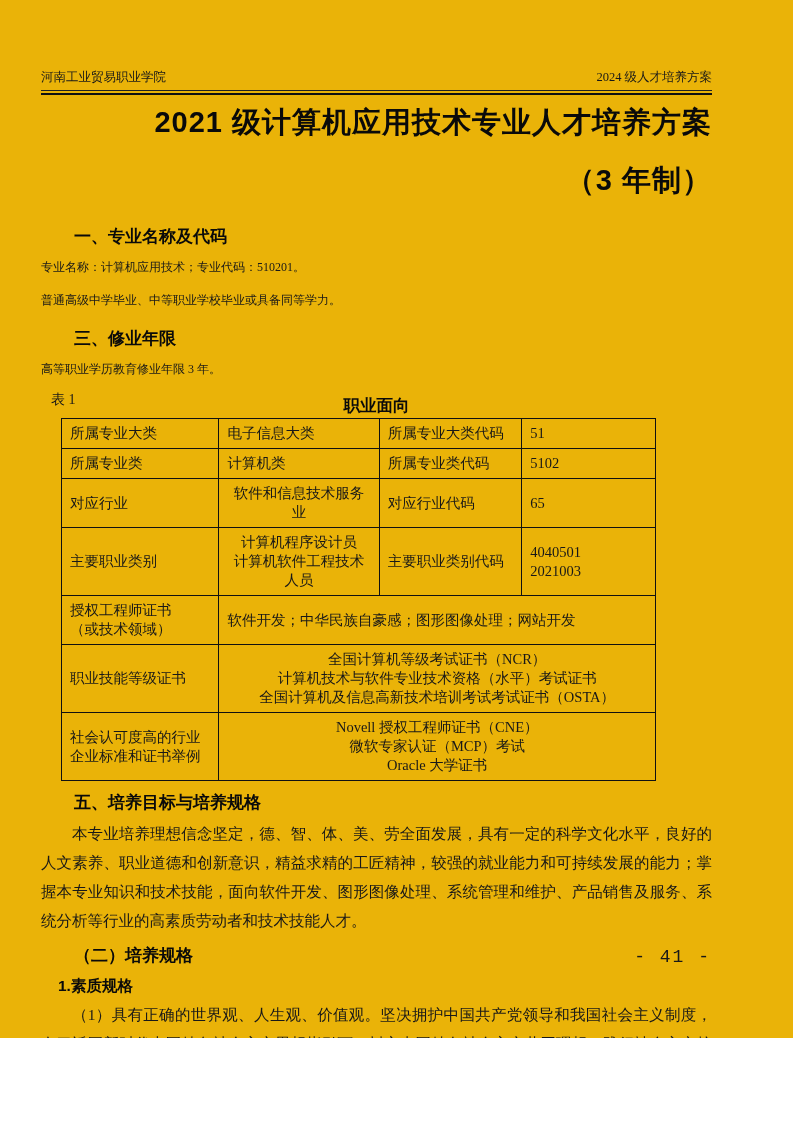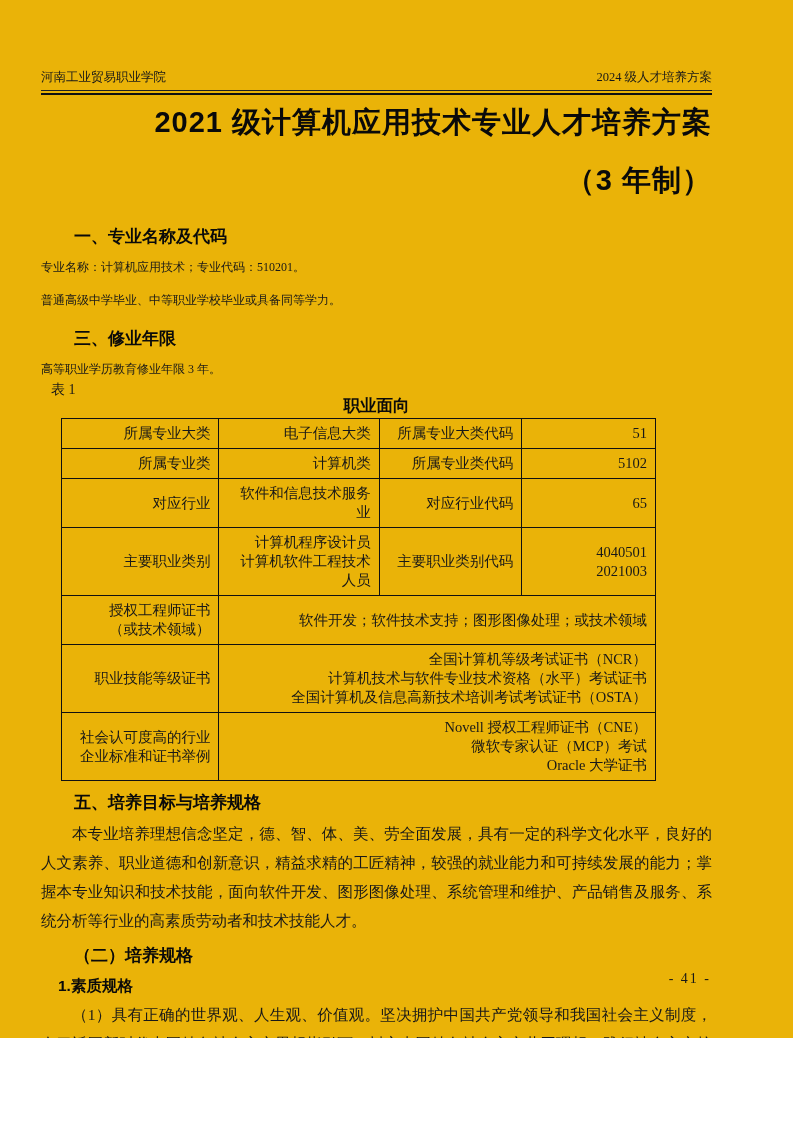--- a/index.html
+++ b/index.html
@@ -85,21 +85,21 @@
 
   
   .tbl-caption {
     position: relative;
     margin: 10px 0 2px 0;
     height: 22px;
   }
   .cap-label {
     position: absolute;
     left: 10px;
-    bottom: 16px;
+    bottom: 6px;
     font-size: 14px;
     line-height: 20px;
   }
   .cap-title {
     display: block;
     text-align: center;
     font-family: "Liberation Sans", "DejaVu Sans", sans-serif;
     font-weight: bold;
     font-size: 16.5px;
     line-height: 22px;
@@ -109,35 +109,36 @@
     width: 595px;
     margin-left: 20px;
     border-collapse: collapse;
     table-layout: fixed;
   }
   .job-table td {
     border: 1.5px solid #111;
     font-size: 14.5px;
     line-height: 19px;
     padding: 5px 8px;
-    text-align: right;
+    text-align: left;
     vertical-align: middle;
     word-break: break-all;
   }
-  .job-table td.left { text-align: right; }
+  .job-table td.left { text-align: center; }
   .pre { white-space: pre-line; }
 
   
   .page-number {
     position: absolute;
     right: 82px;
-    bottom: 50px;
-    font-size: 14px;
+    bottom: 72px;
+    font-size: 18px;
     line-height: 18px;
     letter-spacing: 2px;
+    font-family: Liberation Mono, monospace;
   }
 </style>
 </head>
 <body>
 
 <div class="page">
 
   <div class="hdr-row">
     <span>河南工业贸易职业学院</span>
     <span>2024 级人才培养方案</span>
@@ -192,21 +193,21 @@
         <td>主要职业类别</td>
         <td class="left pre">计算机程序设计员
 计算机软件工程技术人员</td>
         <td>主要职业类别代码</td>
         <td class="pre">4040501
 2021003</td>
       </tr>
       <tr>
         <td class="pre">授权工程师证书
 （或技术领域）</td>
-        <td colspan="3">软件开发；软件技术支持；图形图像处理；或技术领域</td>
+        <td colspan="3">软件开发；中华民族自豪感；图形图像处理；网站开发</td>
       </tr>
       <tr>
         <td>职业技能等级证书</td>
         <td colspan="3" class="left pre">全国计算机等级考试证书（NCR）
 计算机技术与软件专业技术资格（水平）考试证书
 全国计算机及信息高新技术培训考试考试证书（OSTA）</td>
       </tr>
       <tr>
         <td class="pre">社会认可度高的行业
 企业标准和证书举例</td>

